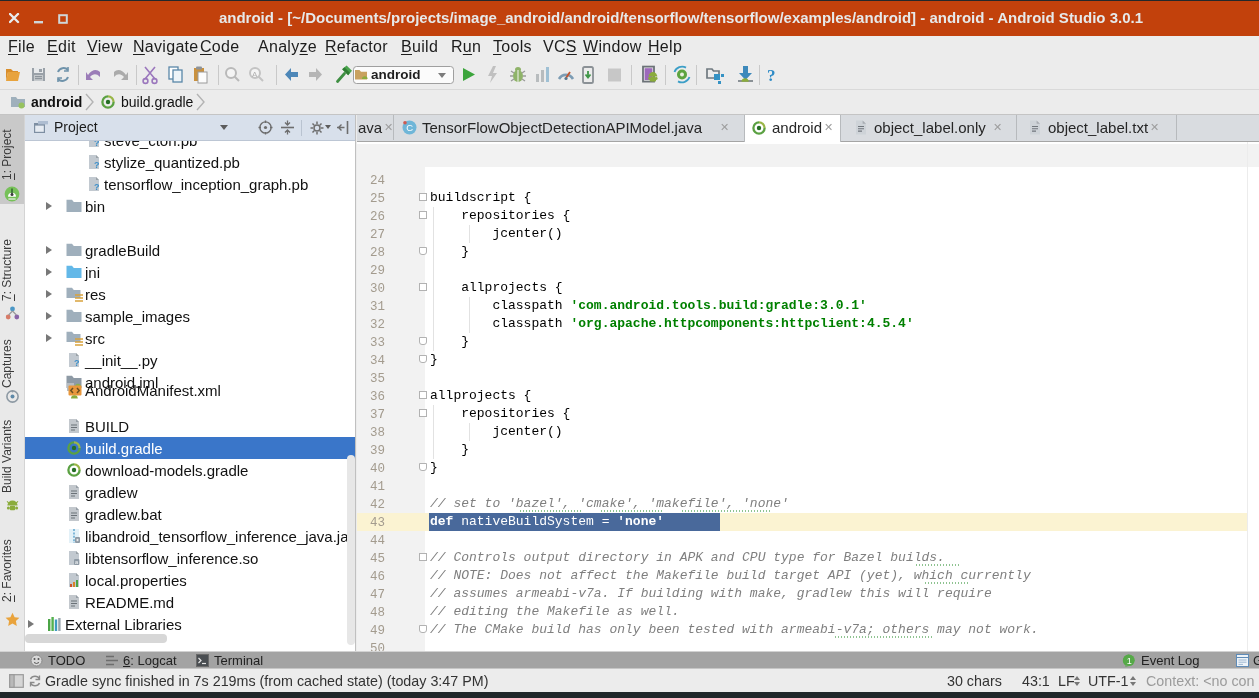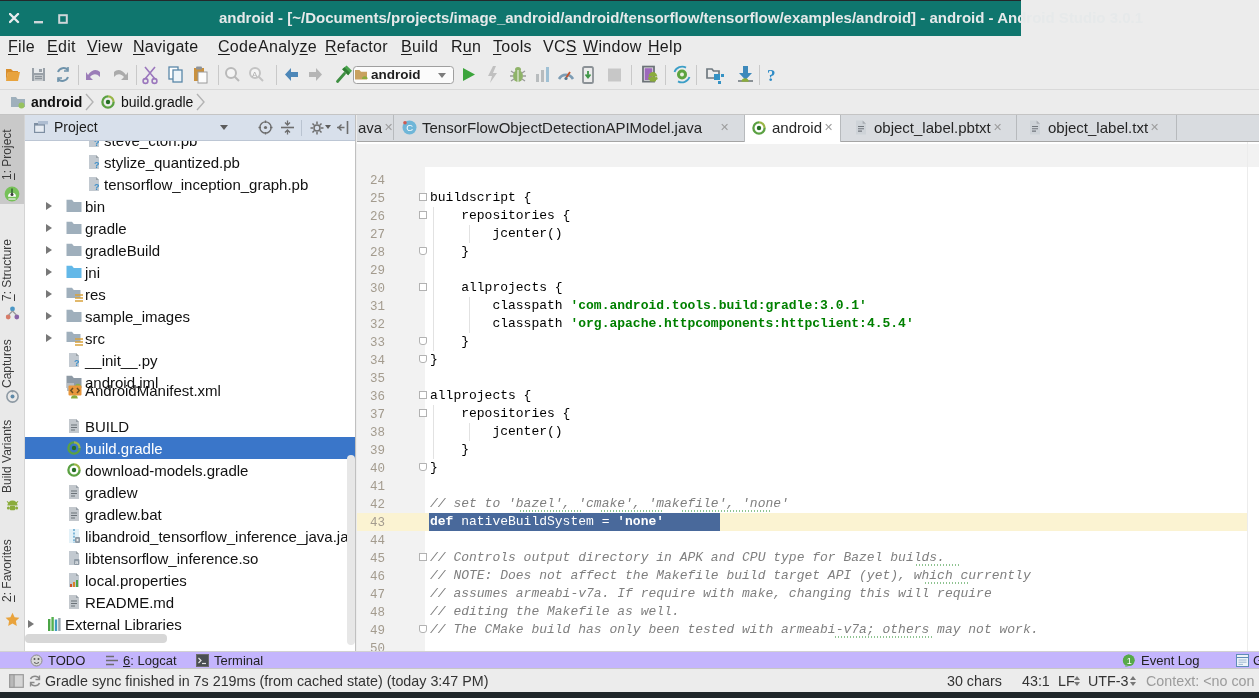--- a/index.html
+++ b/index.html
@@ -1,20 +1,20 @@
 <!DOCTYPE html>
 <html><head>
 <meta charset="utf-8">
 <style>
   html,body{margin:0;padding:0;}
   body{width:1259px;height:698px;position:relative;overflow:hidden;background:#ececec;
        font-family:"Liberation Sans",sans-serif;-webkit-font-smoothing:antialiased;}
   .abs{position:absolute;}
   
-  #titlebar{left:0;top:0;width:1021px;height:36px;background:#0f766e;border-top:1px solid #23282b;box-sizing:border-box;}
+  #titlebar{left:0;top:0;width:1259px;height:36px;background:#c2410c;border-top:1px solid #23282b;box-sizing:border-box;}
   #title-text{left:681px;top:8px;transform:translateX(-50%);color:#e6e9ea;font-size:15px;font-weight:bold;white-space:nowrap;}
   
   #menubar{left:0;top:36px;width:1190px;height:24px;background:#ececec;}
   .menu-item{position:absolute;top:2px;font-size:16px;color:#1c1c1c;white-space:nowrap;letter-spacing:0.3px;}
   .menu-item u{text-decoration-thickness:1px;text-underline-offset:2px;}
   
   #toolbar{left:0;top:60px;width:1259px;height:30px;background:#ececec;border-bottom:1px solid #d9d9d9;box-sizing:border-box;}
   
   #navbar{left:0;top:90px;width:1259px;height:25px;background:#ececec;border-bottom:1px solid #c4c4c4;box-sizing:border-box;}
   
@@ -38,21 +38,21 @@
       font-family:"Liberation Mono",monospace;font-size:12.5px;line-height:18px;color:#a39b8e;}
   .cl{position:absolute;left:73px;font-family:"Liberation Mono",monospace;font-size:13px;line-height:18px;
       white-space:pre;color:#000;}
   .cm{color:#7f7f7f;font-style:italic;}
   .str{color:#008000;font-weight:bold;}
   .kw{color:#000080;font-weight:bold;}
   .guide{position:absolute;width:1px;background:#e2e2e2;}
   .fold{position:absolute;left:62px;width:8px;height:8px;border:1px solid #b2b2b2;background:#fff;box-sizing:border-box;}
   .sq{position:absolute;height:1.6px;opacity:.65;background-image:linear-gradient(90deg,#51a254 50%,transparent 50%);background-size:3px 1.6px;}
   
-  #twbar{left:0;top:651px;width:1259px;height:17px;background:#c4b5fd;border-top:1px solid #d2d2d2;box-sizing:border-box;font-size:13px;color:#222;}
+  #twbar{left:0;top:651px;width:1259px;height:17px;background:#a3a3a3;border-top:1px solid #d2d2d2;box-sizing:border-box;font-size:13px;color:#222;}
   #statusbar{left:0;top:668px;width:1259px;height:24px;background:#ececec;border-top:1px solid #c6c6c6;box-sizing:border-box;font-size:14.3px;color:#333;}
   #darkband{left:0;top:692px;width:1259px;height:6px;background:#20272a;}
   .sb{position:absolute;top:4px;white-space:nowrap;}
 </style>
 </head>
 <body>
 
 <div class="abs" id="titlebar">
   <svg class="abs" style="left:9px;top:12px" width="60" height="12" viewBox="0 0 60 12">
     <path d="M1 1 L9 9 M9 1 L1 9" stroke="#e8ecee" stroke-width="2.4" stroke-linecap="round"></path>
@@ -60,21 +60,21 @@
     <rect x="50.2" y="2.2" width="7.6" height="7.6" fill="none" stroke="#cfd6d9" stroke-width="2"></rect>
   </svg>
   <div class="abs" id="title-text">android - [~/Documents/projects/image_android/android/tensorflow/tensorflow/examples/android] - android - Android Studio 3.0.1</div>
 </div>
 
 <div class="abs" id="menubar">
   <div class="menu-item" style="left:8px"><u>F</u>ile</div>
   <div class="menu-item" style="left:47px"><u>E</u>dit</div>
   <div class="menu-item" style="left:87px"><u>V</u>iew</div>
   <div class="menu-item" style="left:133px"><u>N</u>avigate</div>
-  <div class="menu-item" style="left:218px"><u>C</u>ode</div>
+  <div class="menu-item" style="left:200px"><u>C</u>ode</div>
   <div class="menu-item" style="left:258px">Analy<u>z</u>e</div>
   <div class="menu-item" style="left:325px"><u>R</u>efactor</div>
   <div class="menu-item" style="left:401px"><u>B</u>uild</div>
   <div class="menu-item" style="left:451px">R<u>u</u>n</div>
   <div class="menu-item" style="left:493px"><u>T</u>ools</div>
   <div class="menu-item" style="left:543px">VC<u>S</u></div>
   <div class="menu-item" style="left:583px"><u>W</u>indow</div>
   <div class="menu-item" style="left:648px"><u>H</u>elp</div>
 </div>
 
@@ -323,27 +323,20 @@
       </svg>
     <div class="lbl" style="left:79px">tensorflow_inception_graph.pb</div>
   </div>
   <div class="trow" style="top:80px">
       <span class="arrow" style="left:21px"></span>
     <svg class="abs" style="left:41px;top:4px" width="16" height="14" viewBox="0 0 16 14">
         <path d="M0.5 13 L0.5 0.8 L6 0.8 L7.8 3 L15.5 3 L15.5 13 Z" fill="#9fafbc"></path>
       </svg>
     <div class="lbl" style="left:60px">bin</div>
   </div>
-  <div class="trow" style="top:102px">
-      <span class="arrow" style="left:21px"></span>
-    <svg class="abs" style="left:41px;top:4px" width="16" height="14" viewBox="0 0 16 14">
-        <path d="M0.5 13 L0.5 0.8 L6 0.8 L7.8 3 L15.5 3 L15.5 13 Z" fill="#9fafbc"></path>
-      </svg>
-    <div class="lbl" style="left:60px">gradle</div>
-  </div>
   <div class="trow" style="top:124px">
       <span class="arrow" style="left:21px"></span>
     <svg class="abs" style="left:41px;top:4px" width="16" height="14" viewBox="0 0 16 14">
         <path d="M0.5 13 L0.5 0.8 L6 0.8 L7.8 3 L15.5 3 L15.5 13 Z" fill="#9fafbc"></path>
       </svg>
     <div class="lbl" style="left:60px">gradleBuild</div>
   </div>
   <div class="trow" style="top:146px">
       <span class="arrow" style="left:21px"></span>
     <svg class="abs" style="left:41px;top:4px" width="16" height="14" viewBox="0 0 16 14">
@@ -574,21 +567,21 @@
   </div>
 
   <div class="tab" style="left:484px;width:175px">
     <svg class="abs" style="left:13px;top:5px" width="14" height="15" viewBox="0 0 14 15">
         <path d="M2 0.5 L8.6 0.5 L12 3.8 L12 14.5 L2 14.5 Z" fill="#ced3d8"></path>
         <path d="M8.6 0.5 L8.6 3.8 L12 3.8 Z" fill="#a8adb2"></path>
         <g stroke="#70767c" stroke-width="1.1">
           <path d="M4 6.5 L10 6.5 M4 8.8 L10 8.8 M4 11.1 L8 11.1"></path>
         </g>
       </svg>
-    <span style="position:absolute;left:33px;top:4px">object_label.pbtxt</span>
+    <span style="position:absolute;left:33px;top:4px">object_label.only</span>
     <span class="x" style="position:absolute;left:152px;top:4px">✕</span>
   </div>
   <div class="abs" style="left:659px;top:0;width:1px;height:25px;background:#b7babd"></div>
 
   <div class="tab" style="left:660px;width:159px">
     <svg class="abs" style="left:11px;top:5px" width="14" height="15" viewBox="0 0 14 15">
         <path d="M2 0.5 L8.6 0.5 L12 3.8 L12 14.5 L2 14.5 Z" fill="#ced3d8"></path>
         <path d="M8.6 0.5 L8.6 3.8 L12 3.8 Z" fill="#a8adb2"></path>
         <g stroke="#70767c" stroke-width="1.1">
           <path d="M4 6.5 L10 6.5 M4 8.8 L10 8.8 M4 11.1 L8 11.1"></path>
@@ -636,21 +629,21 @@
   <div class="cl" style="top:209px">}</div>
   <div class="cl" style="top:245px">allprojects {</div>
   <div class="cl" style="top:263px">    repositories {</div>
   <div class="cl" style="top:281px">        jcenter()</div>
   <div class="cl" style="top:299px">    }</div>
   <div class="cl" style="top:317px">}</div>
   <div class="cl" style="top:371px;color:#fff"><b>def</b> nativeBuildSystem = <b>'none'</b></div>
   <div class="cl cm" style="top:353px">// set to 'bazel', 'cmake', 'makefile', 'none'</div>
   <div class="cl cm" style="top:407px">// Controls output directory in APK and CPU type for Bazel builds.</div>
   <div class="cl cm" style="top:425px">// NOTE: Does not affect the Makefile build target API (yet), which currently</div>
-  <div class="cl cm" style="top:443px">// assumes armeabi-v7a. If require with make, changing this will require</div>
+  <div class="cl cm" style="top:443px">// assumes armeabi-v7a. If building with make, gradlew this will require</div>
   <div class="cl cm" style="top:461px">// editing the Makefile as well.</div>
   <div class="cl cm" style="top:479px">// The CMake build has only been tested with armeabi-v7a; others may not work.</div>
   <div class="sq" style="left:163px;top:368px;width:63px"></div>
   <div class="sq" style="left:244px;top:368px;width:63px"></div>
   <div class="sq" style="left:325px;top:368px;width:90px"></div>
   <div class="sq" style="left:559px;top:422px;width:45px"></div>
   <div class="sq" style="left:568px;top:440px;width:45px"></div>
   <div class="sq" style="left:478px;top:494px;width:99px"></div>
   <div class="abs" style="left:890px;top:0;width:1px;height:509px;background:#ececec"></div>
 </div>
@@ -702,18 +695,18 @@
       </g>
       <path d="M11.5 1.5 L11.5 5.5 L7.5 5.5" fill="none" stroke="#8a8a8a" stroke-width="1.3"></path>
       <path d="M2.5 12.5 L2.5 8.5 L6.5 8.5" fill="none" stroke="#8a8a8a" stroke-width="1.3"></path>
     </svg>
   <div class="sb" style="left:45px">Gradle sync finished in 7s 219ms (from cached state) (today 3:47 PM)</div>
   <div class="sb" style="left:947px">30 chars</div>
   <div class="sb" style="left:1022px">43:1</div>
   <div class="sb" style="left:1058px">LF</div>
   <div class="abs" style="left:1074px;top:7px;width:0;height:0;border-bottom:4px solid #777;border-left:3.5px solid transparent;border-right:3.5px solid transparent"></div>
   <div class="abs" style="left:1074px;top:13px;width:0;height:0;border-top:4px solid #777;border-left:3.5px solid transparent;border-right:3.5px solid transparent"></div>
-  <div class="sb" style="left:1088px">UTF-3</div>
+  <div class="sb" style="left:1088px">UTF-1</div>
   <div class="abs" style="left:1130px;top:7px;width:0;height:0;border-bottom:4px solid #777;border-left:3.5px solid transparent;border-right:3.5px solid transparent"></div>
   <div class="abs" style="left:1130px;top:13px;width:0;height:0;border-top:4px solid #777;border-left:3.5px solid transparent;border-right:3.5px solid transparent"></div>
   <div class="sb" style="left:1146px;color:#9b9b9b">Context: &lt;no con</div>
 </div>
 <div class="abs" id="darkband"></div>
 
 </body></html>

